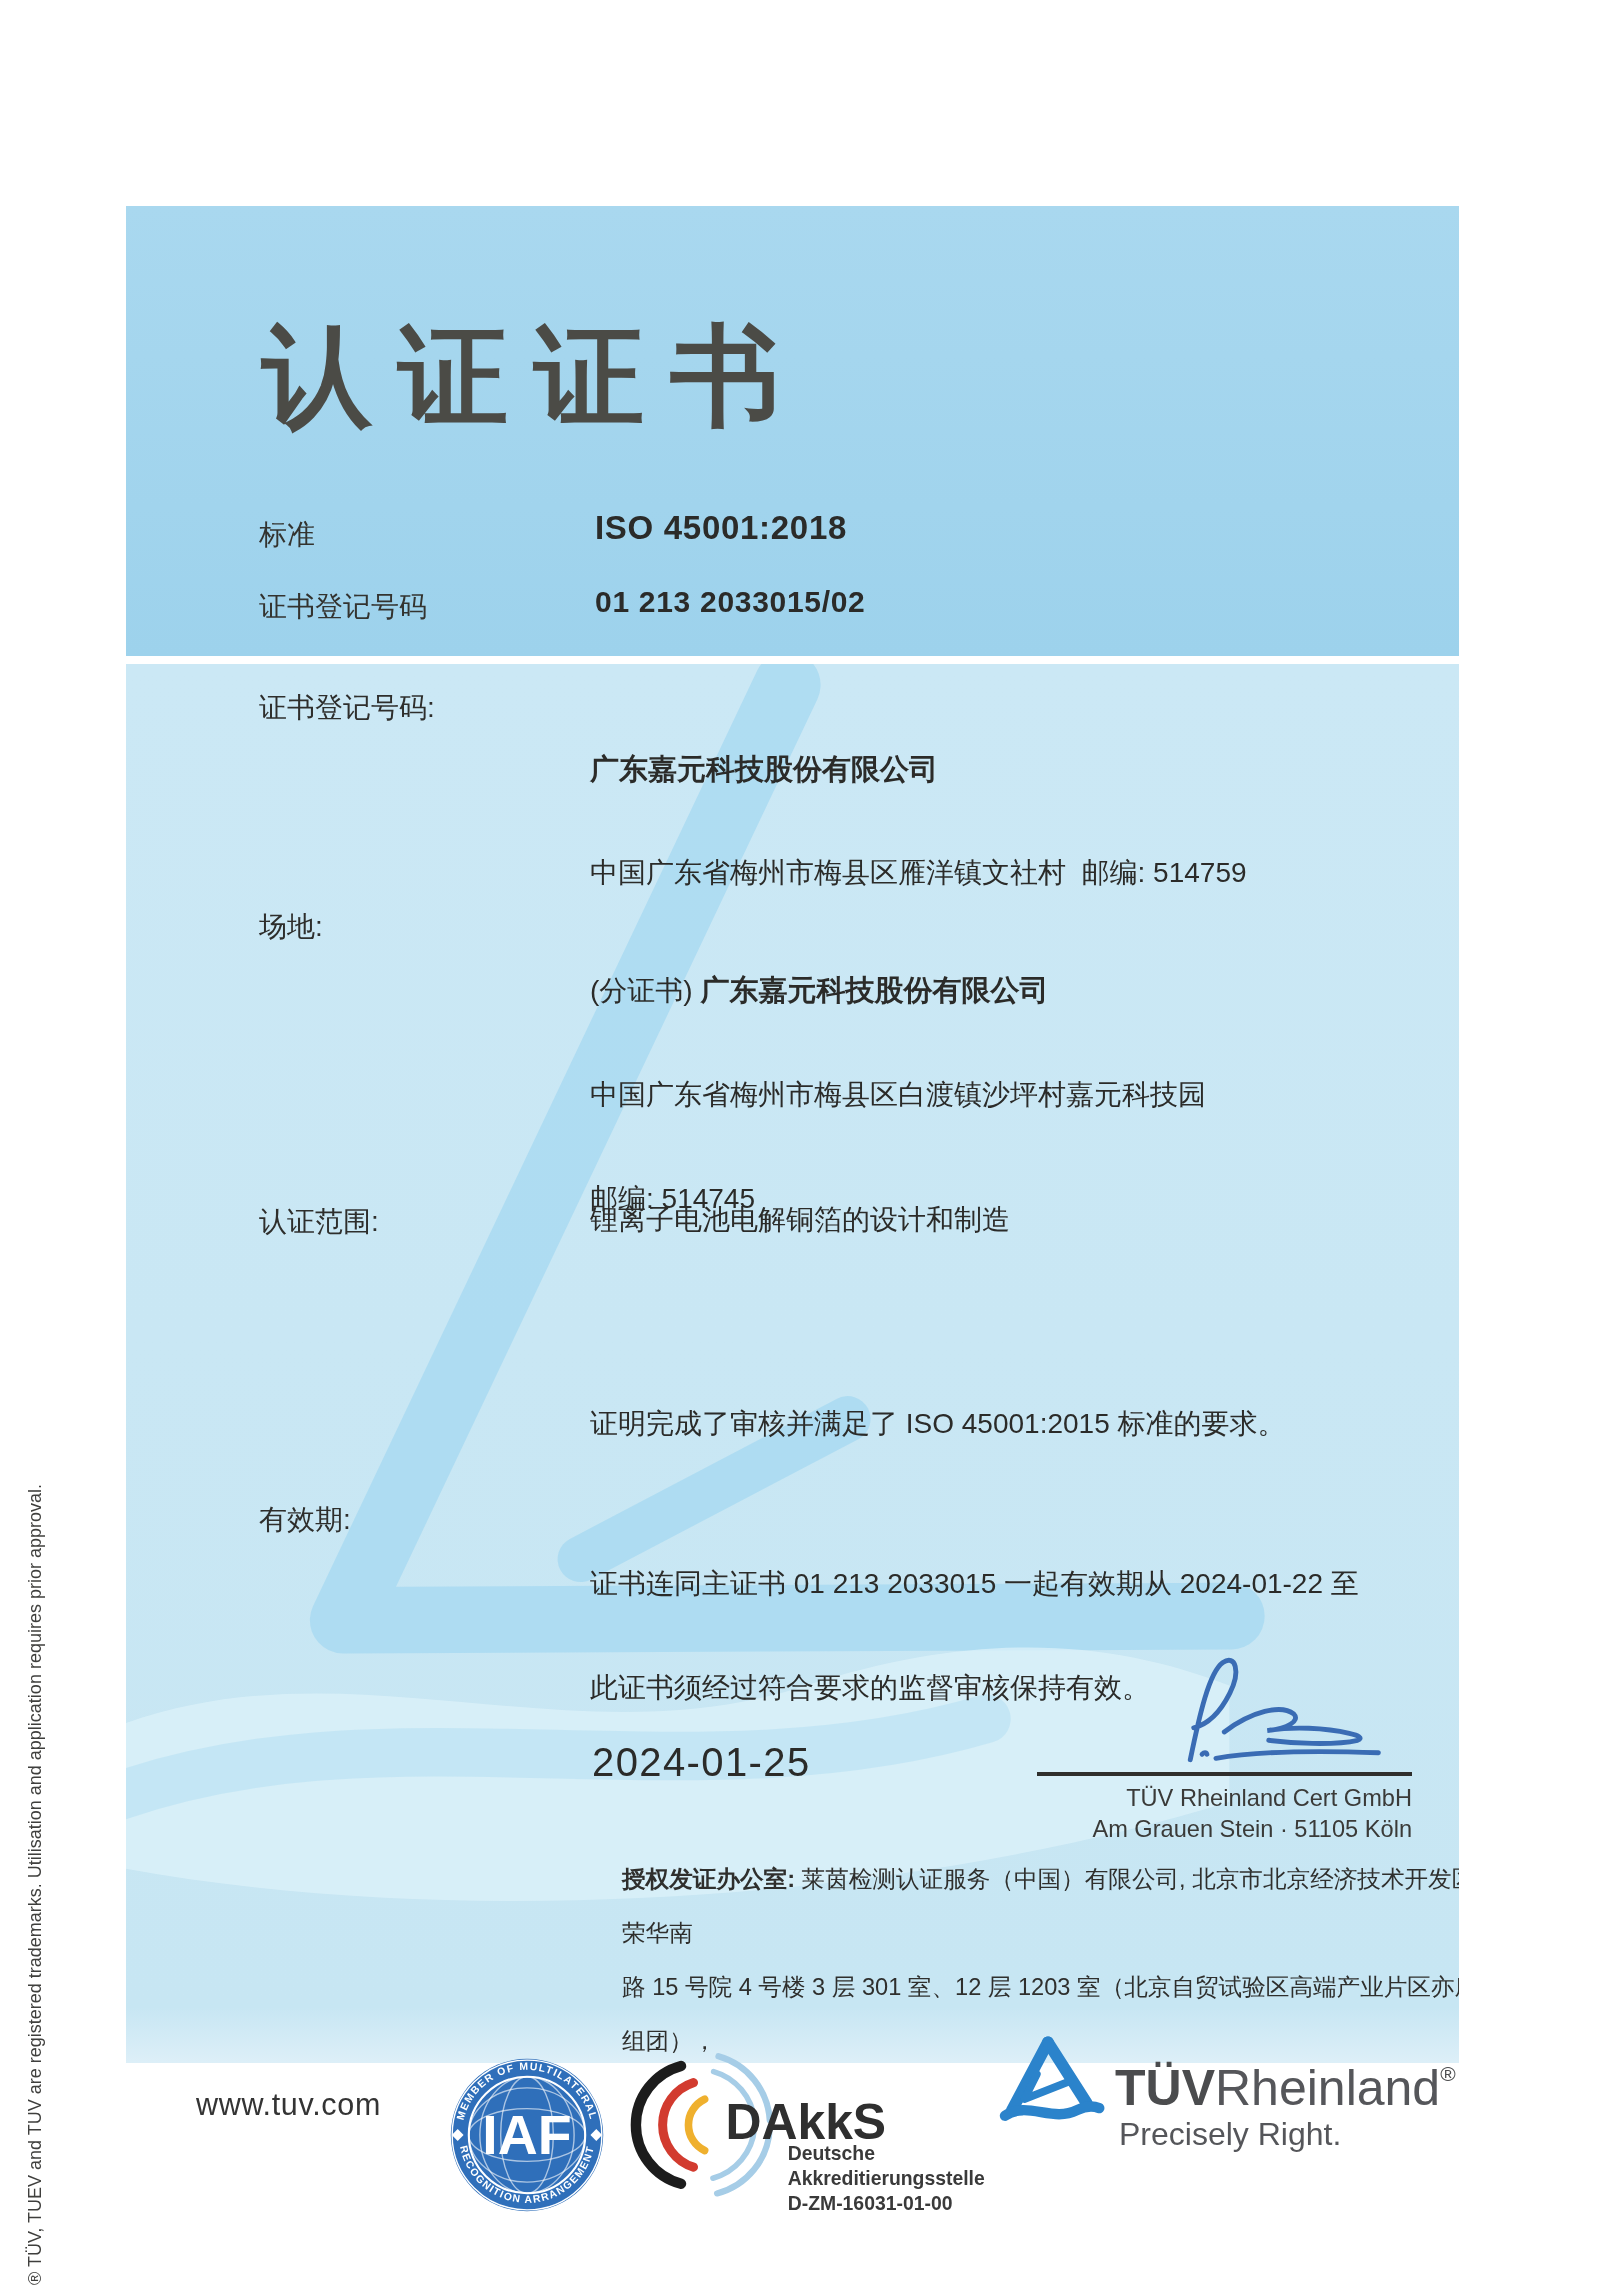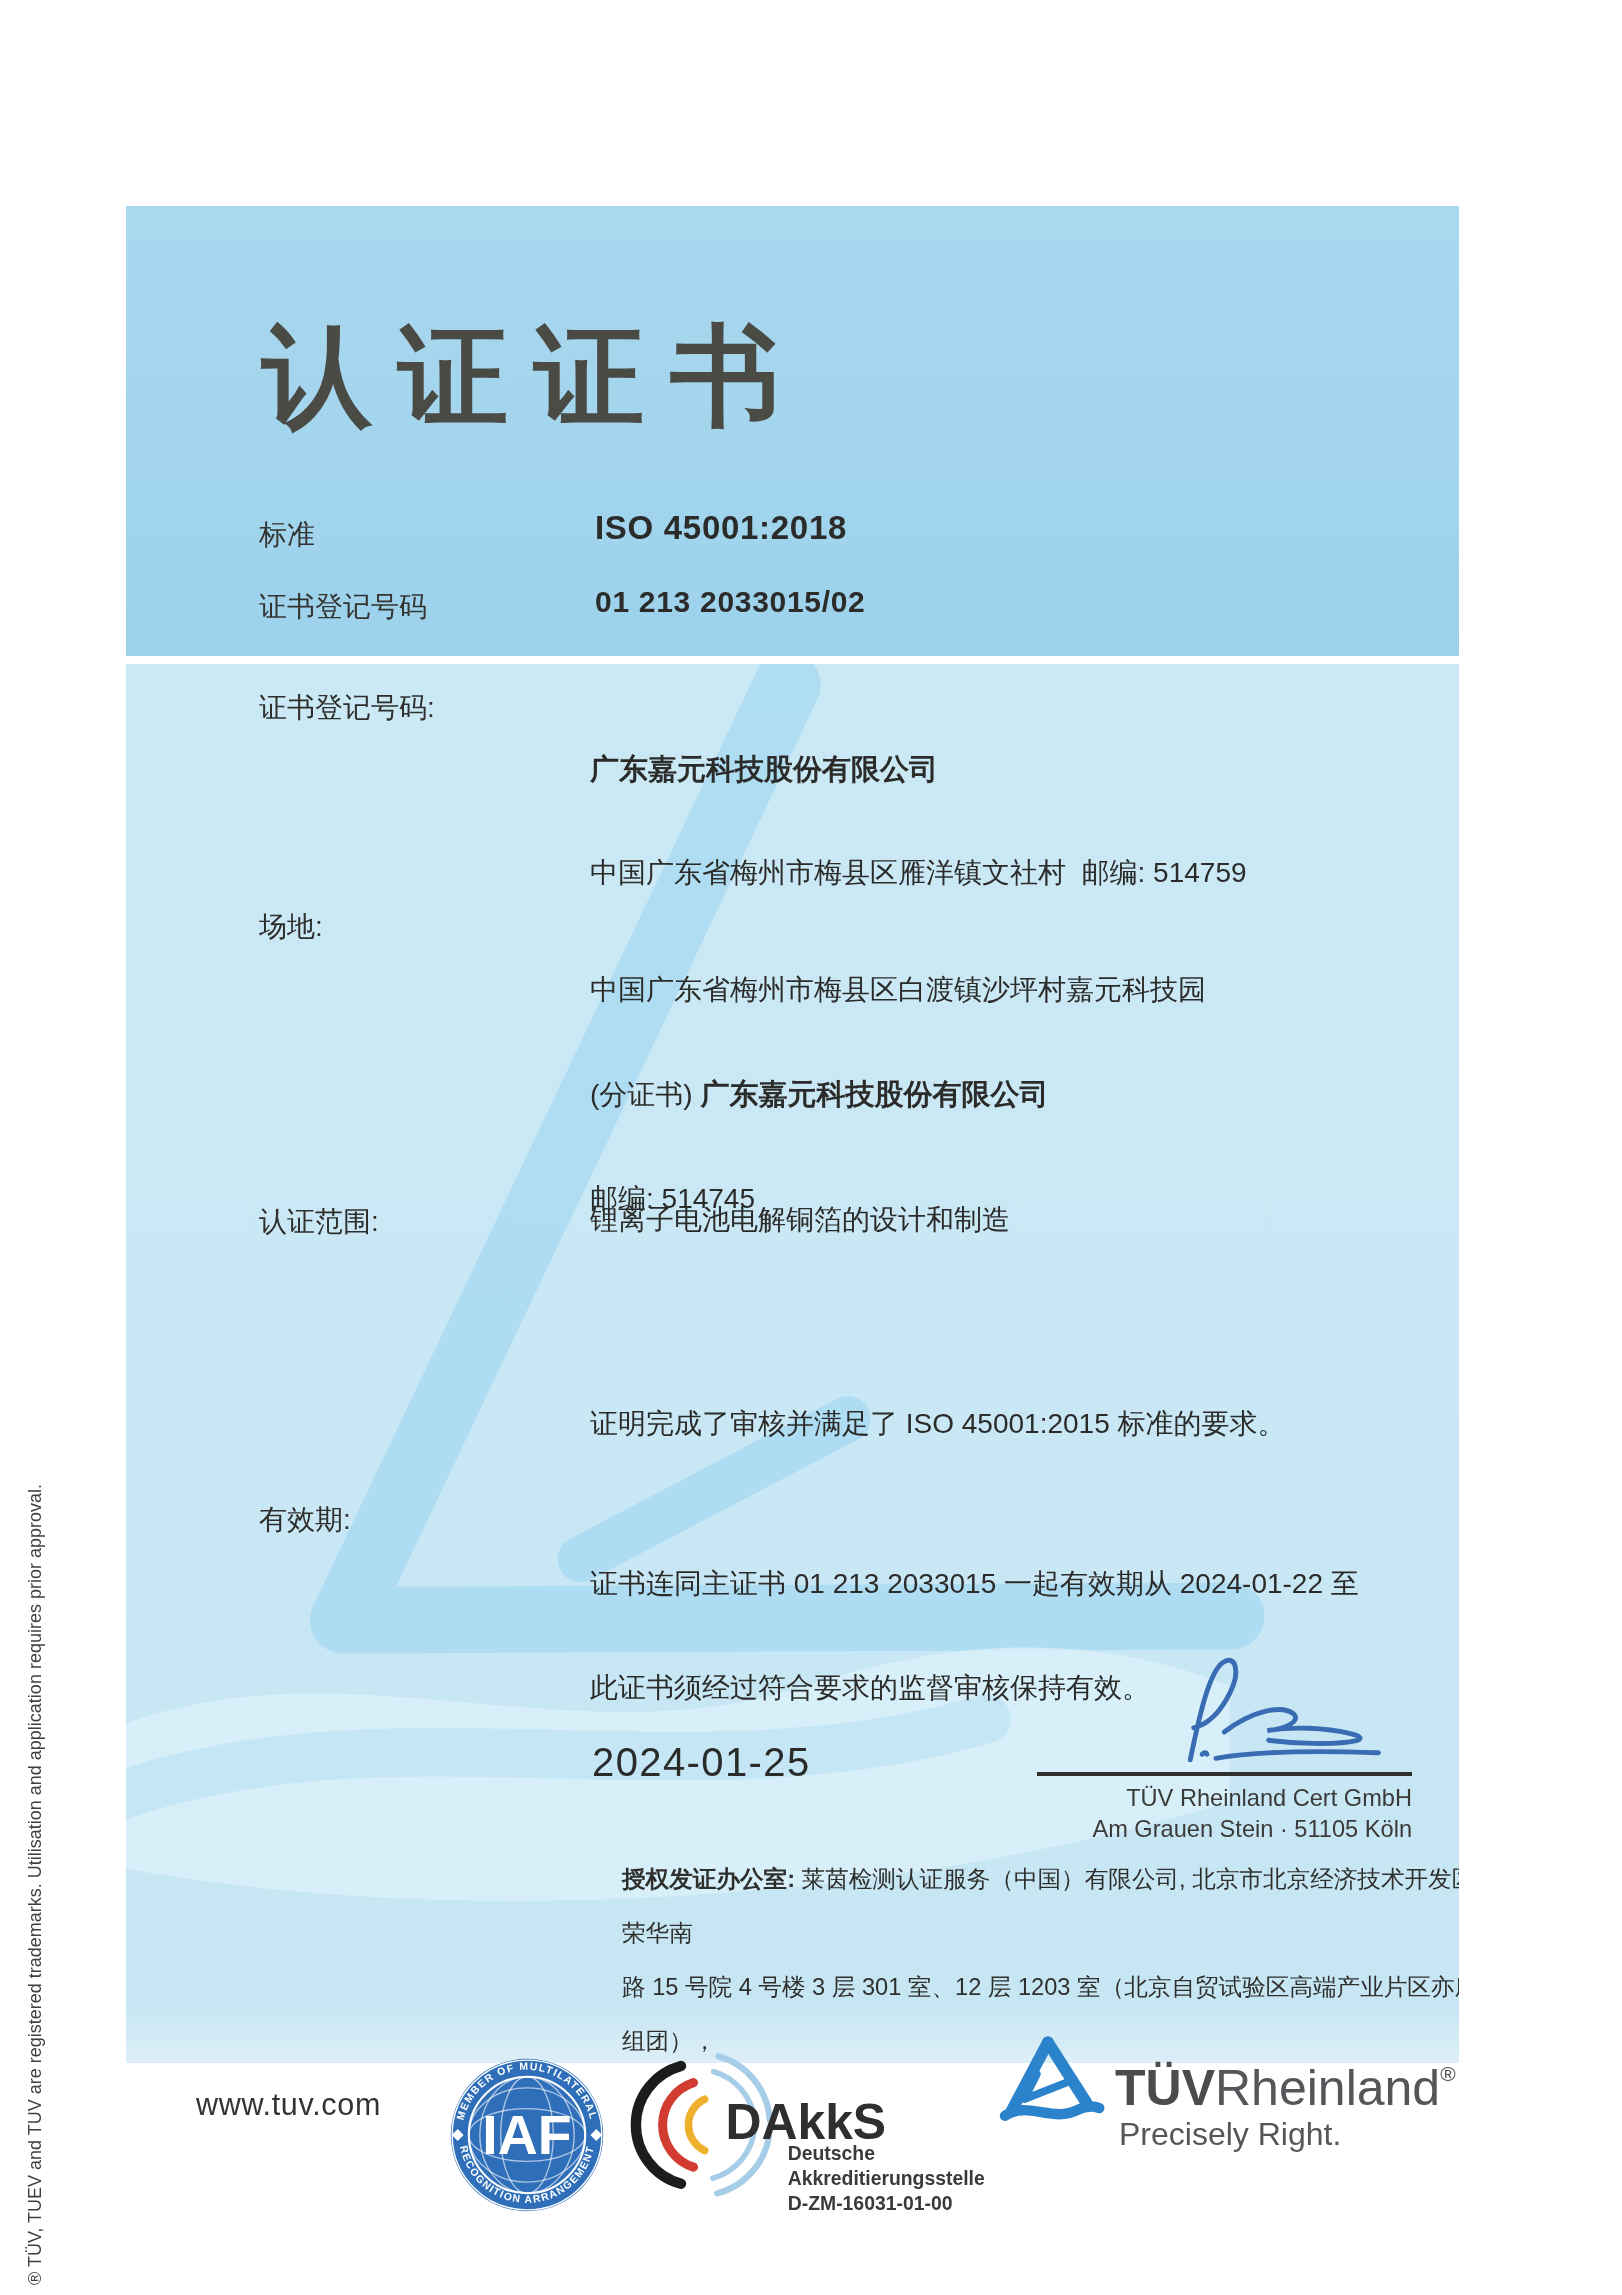--- a/index.html
+++ b/index.html
@@ -87,22 +87,22 @@
     </svg>
 
     <div class="row-label" style="top:25px">证书登记号码:</div>
     <div class="val" style="top:21px">
       <div class="val-line bold" style="font-size:29px">广东嘉元科技股份有限公司</div>
       <div class="val-line">中国广东省梅州市梅县区雁洋镇文社村  邮编: 514759</div>
     </div>
 
     <div class="row-label" style="top:244px">场地:</div>
     <div class="val" style="top:242px">
+      <div class="val-line"><span>(分证书) </span><span class="bold" style="font-size:29px">广东嘉元科技股份有限公司</span></div>
       <div class="val-line">中国广东省梅州市梅县区白渡镇沙坪村嘉元科技园</div>
-      <div class="val-line"><span>(分证书) </span><span class="bold" style="font-size:29px">广东嘉元科技股份有限公司</span></div>
       <div class="val-line">邮编: 514745</div>
     </div>
 
     <div class="row-label" style="top:539px">认证范围:</div>
     <div class="val" style="top:537px">锂离子电池电解铜箔的设计和制造</div>
 
     <div class="val" style="top:741px">证明完成了审核并满足了 ISO 45001:2015 标准的要求。</div>
 
     <div class="row-label" style="top:837px">有效期:</div>
     <div class="val" style="top:836px">

